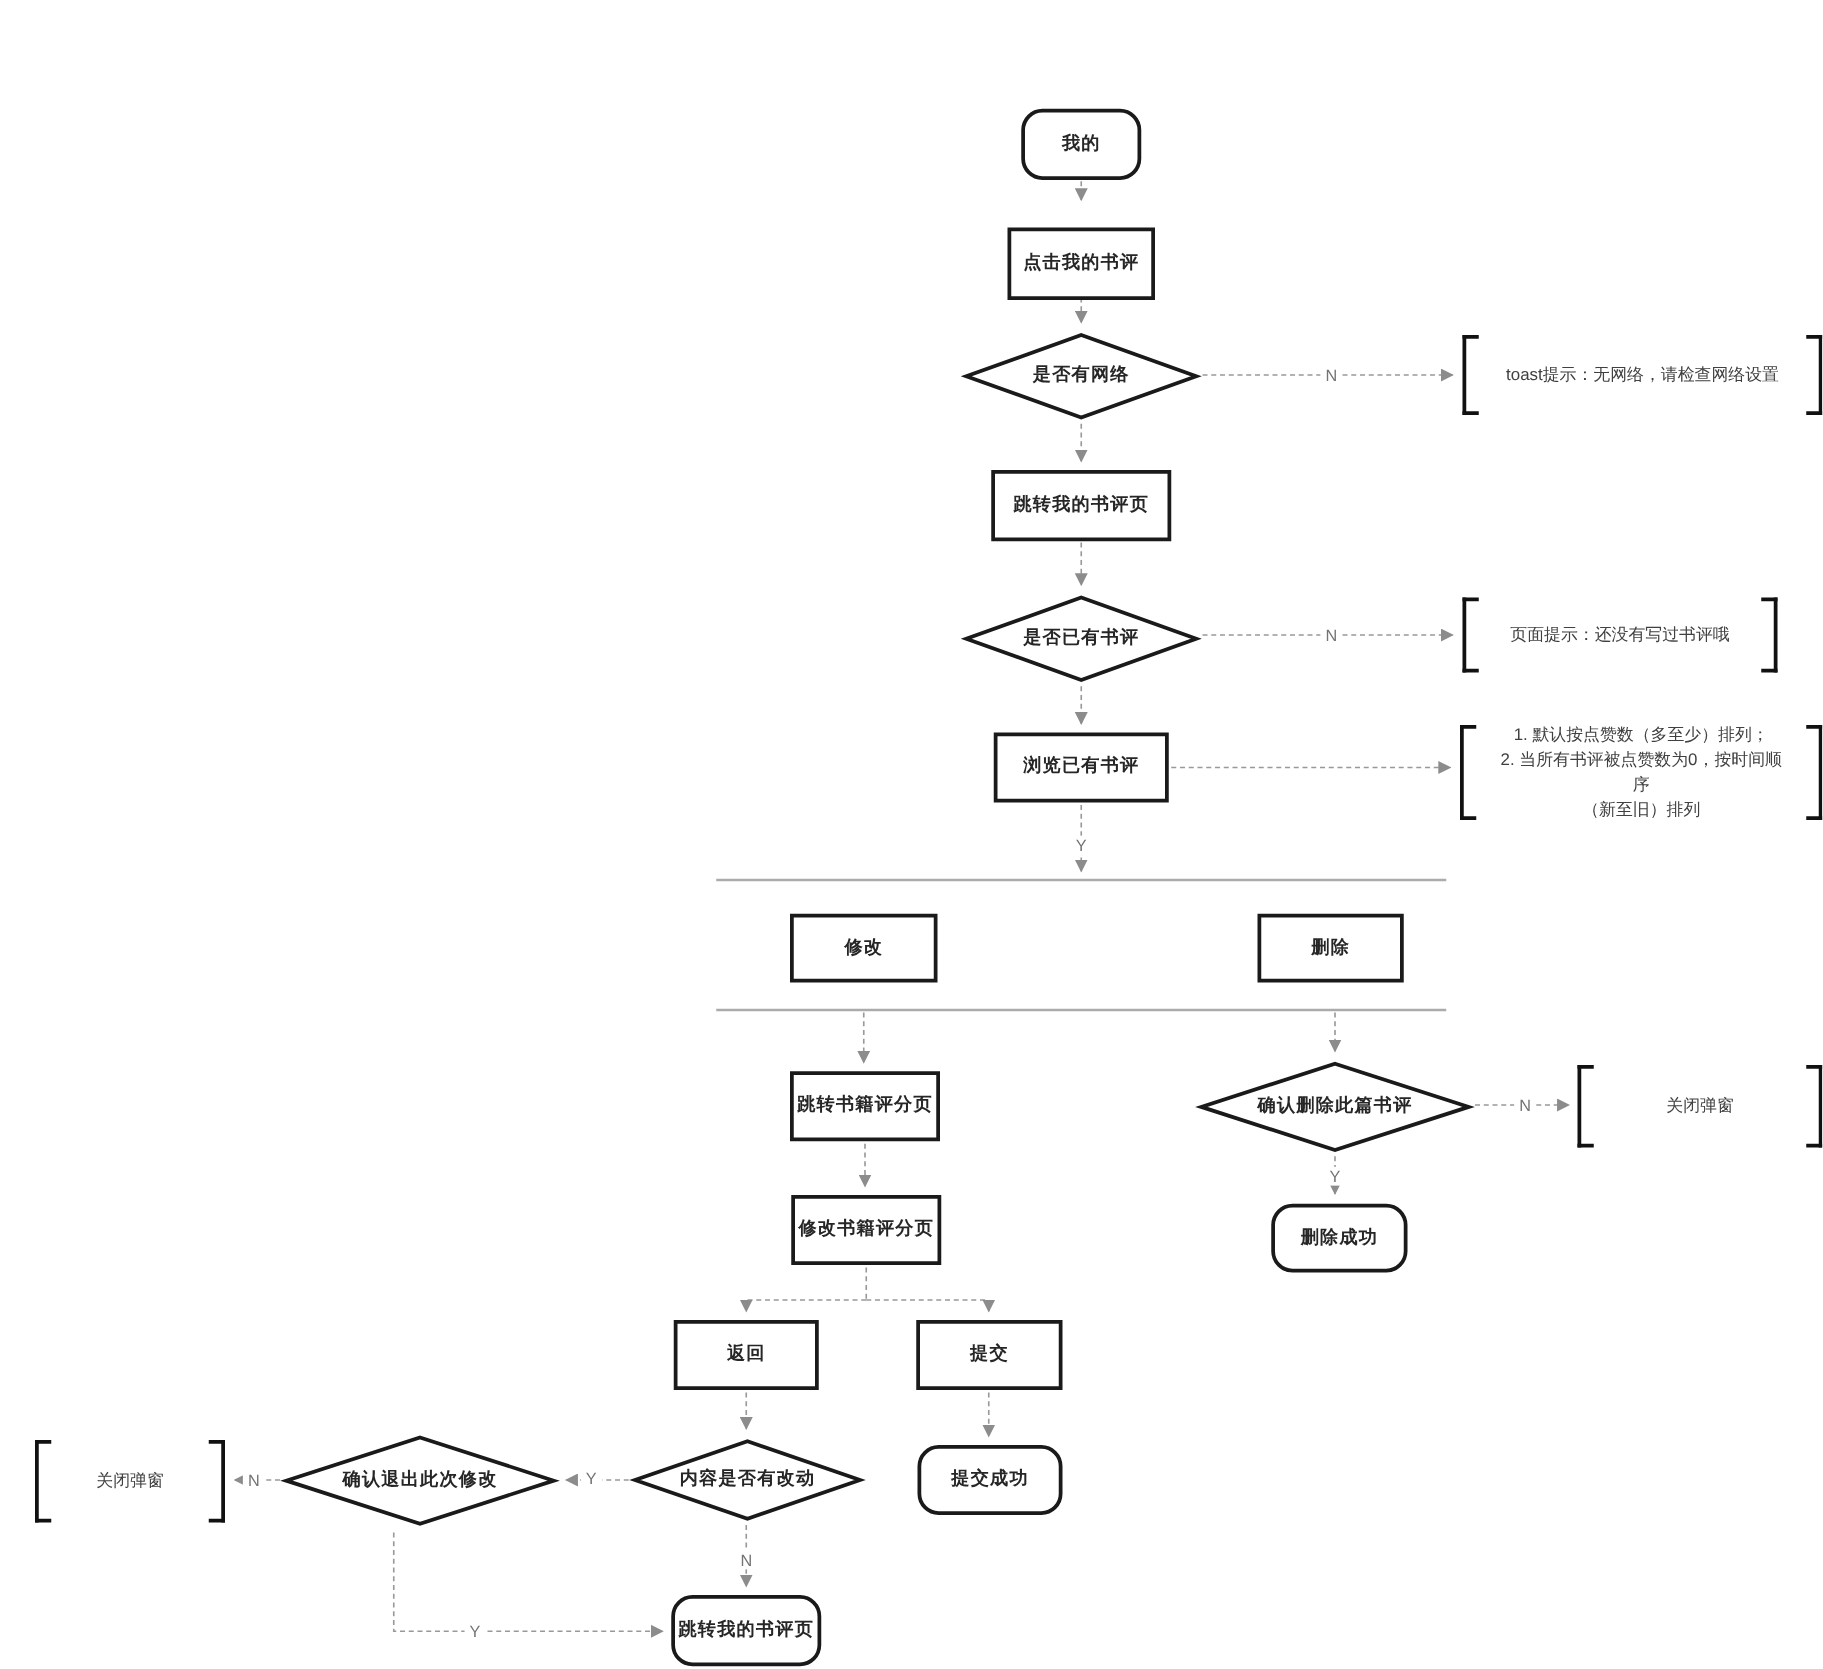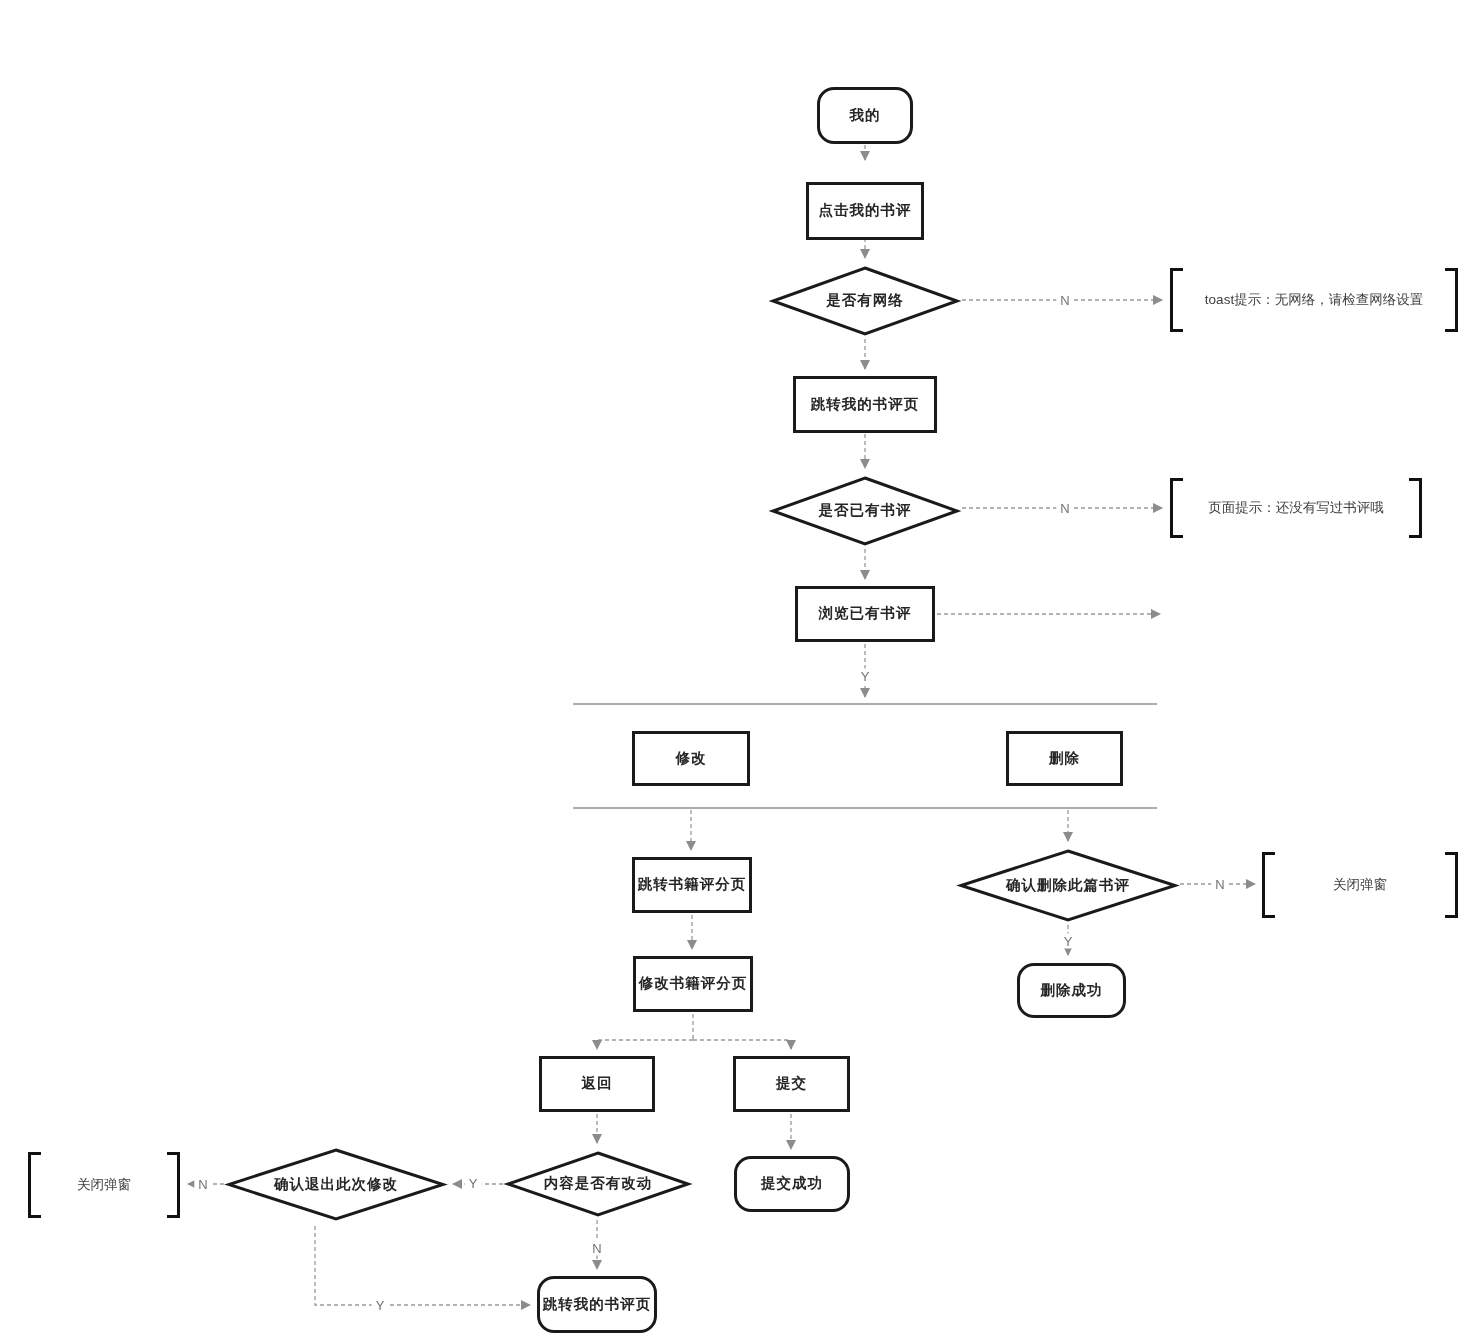--- a/index.html
+++ b/index.html
@@ -172,20 +172,29 @@
     <span class="bk r"></span>
     <span>toast提示：无网络，请检查网络设置</span>
   </div>
 
   <div class="note" style="left:1170px;top:478px;width:252px;height:60px;font-family:Liberation Serif, serif;">
     <span class="bk l"></span>
     <span class="bk r"></span>
     <span>页面提示：还没有写过书评哦</span>
   </div>
 
+  <div class="note" style="left:1168px;top:580px;width:290px;height:76px;">
+    <span class="bk l"></span>
+    <span class="bk r"></span>
+    <span>
+      <span style="display:block">1. 默认按点赞数（多至少）排列；</span>
+      <span style="display:block">2. 当所有书评被点赞数为0，按时间顺序</span>
+      <span style="display:block">（新至旧）排列</span>
+    </span>
+  </div>
 
   <div class="note" style="left:28px;top:1152px;width:152px;height:66px;">
     <span class="bk l"></span>
     <span class="bk r"></span>
     <span>关闭弹窗</span>
   </div>
 
   <div class="note" style="left:1262px;top:852px;width:196px;height:66px;">
     <span class="bk l"></span>
     <span class="bk r"></span>

